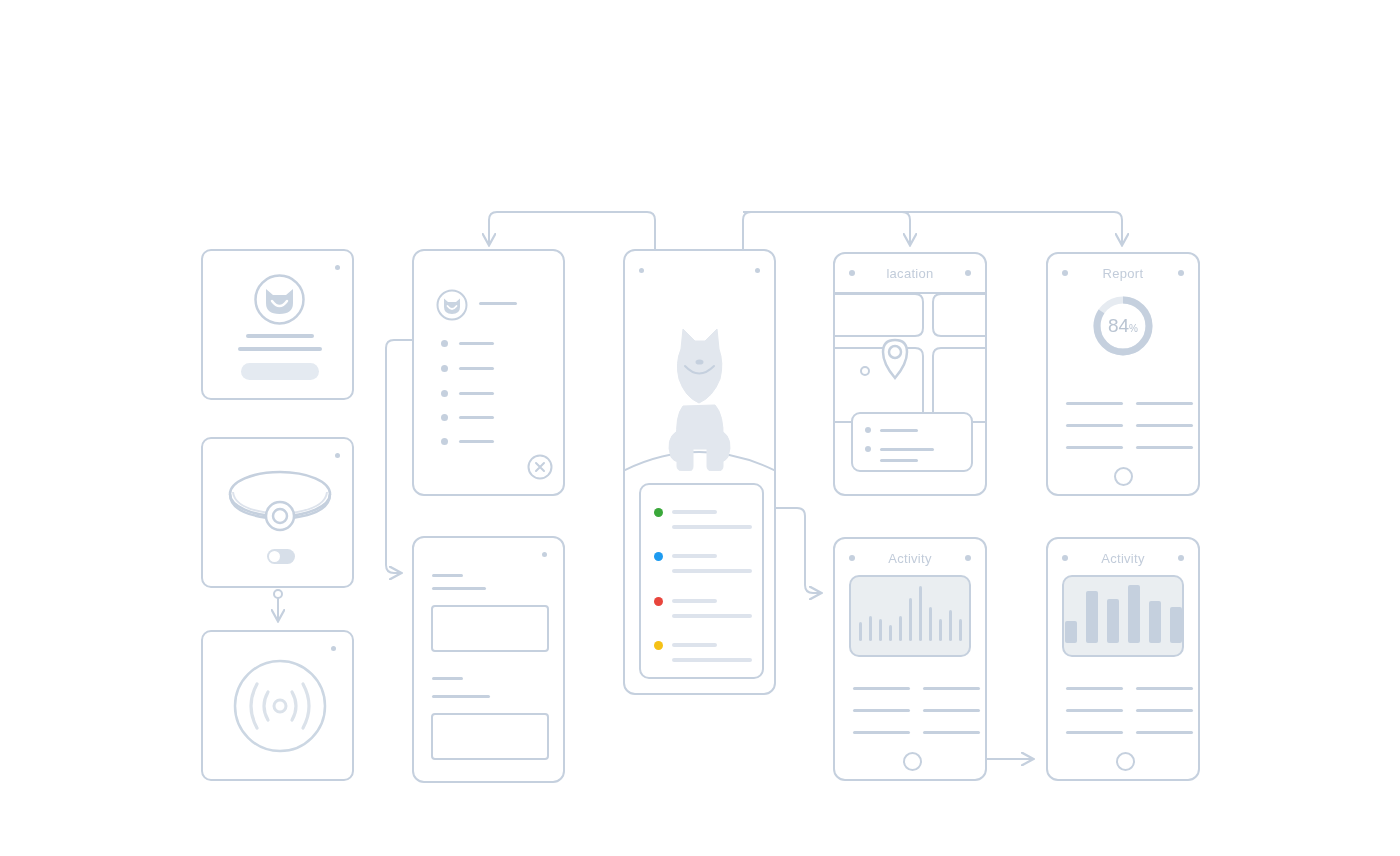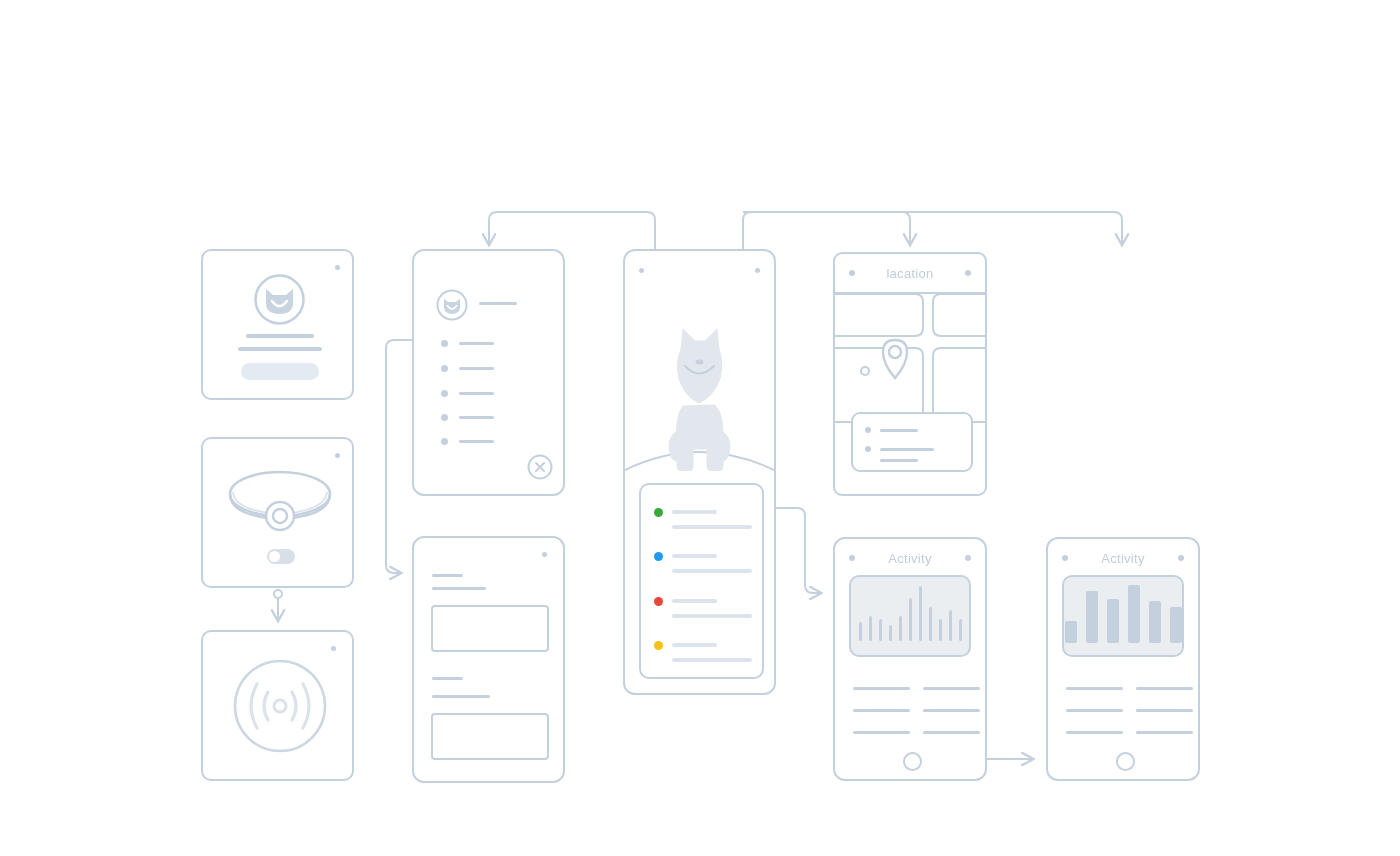--- a/index.html
+++ b/index.html
@@ -199,21 +199,21 @@
         <div class="bar-lite" style="left:31px;top:129px;width:80px;height:4px;"></div>
       </div>
       <div>
         <div class="cdot" style="left:13px;top:156px;background:#f5c116;"></div>
         <div class="bar-lite" style="left:31px;top:158px;width:45px;height:4px;"></div>
         <div class="bar-lite" style="left:31px;top:173px;width:80px;height:4px;"></div>
       </div>
     </div>
   </div>
 
-  <div class="card" style="left:833px;top:252px;width:154px;height:244px;overflow:hidden;border-radius:9px;">
+  <div class="card" style="left:833px;top:252px;width:154px;height:244px;overflow:hidden;">
     <div class="dot" style="left:14px;top:16px;width:6px;height:6px;"></div>
     <div class="hdr-label" style="top:12px;">lacation</div>
     <div class="dot" style="right:14px;top:16px;width:6px;height:6px;"></div>
     <div class="hdr-rule" style="left:-2px;top:38px;width:158px;"></div>
 
     <svg style="position:absolute;left:-2px;top:38px;" width="158" height="206">
       <g fill="none" stroke="#c5d0de" stroke-width="2">
         <path d="M-4 2 L82 2 Q90 2 90 10 L90 36 Q90 44 82 44 L-4 44"></path>
         <path d="M162 2 L108 2 Q100 2 100 10 L100 36 Q100 44 108 44 L162 44"></path>
         <path d="M-4 56 L82 56 Q90 56 90 64 L90 122 Q90 130 82 130 L-4 130"></path>
@@ -232,20 +232,42 @@
         <div class="bar" style="left:27px;top:15px;width:38px;height:3px;"></div>
       </div>
       <div>
         <div class="dot" style="left:12px;top:32px;width:6px;height:6px;"></div>
         <div class="bar" style="left:27px;top:34px;width:54px;height:3px;"></div>
         <div class="bar" style="left:27px;top:45px;width:38px;height:3px;"></div>
       </div>
     </div>
   </div>
 
+  <div class="card" style="left:1046px;top:252px;width:154px;height:244px;">
+    <div class="dot" style="left:14px;top:16px;width:6px;height:6px;"></div>
+    <div class="hdr-label" style="top:12px;">Report</div>
+    <div class="dot" style="right:14px;top:16px;width:6px;height:6px;"></div>
+
+    <svg style="position:absolute;left:43px;top:40px;" width="64" height="64">
+      <circle cx="32" cy="32" r="26" fill="none" stroke="#e6ebf1" stroke-width="7"></circle>
+      <circle cx="32" cy="32" r="26" fill="none" stroke="#c5d0de" stroke-width="7" stroke-dasharray="137.2 163.4" stroke-dashoffset="0" transform="rotate(-90 32 32)"></circle>
+    </svg>
+    <div style="position:absolute;left:43px;top:61px;width:64px;text-align:center;color:#b9c4d2;font-size:19px;">
+      <span>84</span><span style="font-size:10px;">%</span>
+    </div>
+
+    <div class="bar" style="left:18px;top:148px;width:57px;height:3px;"></div>
+    <div class="bar" style="left:88px;top:148px;width:57px;height:3px;"></div>
+    <div class="bar" style="left:18px;top:170px;width:57px;height:3px;"></div>
+    <div class="bar" style="left:88px;top:170px;width:57px;height:3px;"></div>
+    <div class="bar" style="left:18px;top:192px;width:57px;height:3px;"></div>
+    <div class="bar" style="left:88px;top:192px;width:57px;height:3px;"></div>
+
+    <div class="ring" style="left:66px;top:213px;width:19px;height:19px;"></div>
+  </div>
 
   <div class="card" style="left:833px;top:537px;width:154px;height:244px;">
     <div class="dot" style="left:14px;top:16px;width:6px;height:6px;"></div>
     <div class="hdr-label" style="top:12px;">Activity</div>
     <div class="dot" style="right:14px;top:16px;width:6px;height:6px;"></div>
 
     <div class="panel" style="left:14px;top:36px;width:122px;height:82px;">
       <div id="wave-bars" style="position:absolute;left:0;bottom:14px;width:100%;height:60px;display:flex;align-items:flex-end;justify-content:center;gap:7px;">
           <div style="width: 3px; border-radius: 2px; background: rgb(197, 208, 222); height: 19.5px;"></div>
           <div style="width: 3px; border-radius: 2px; background: rgb(197, 208, 222); height: 25.5px;"></div>

